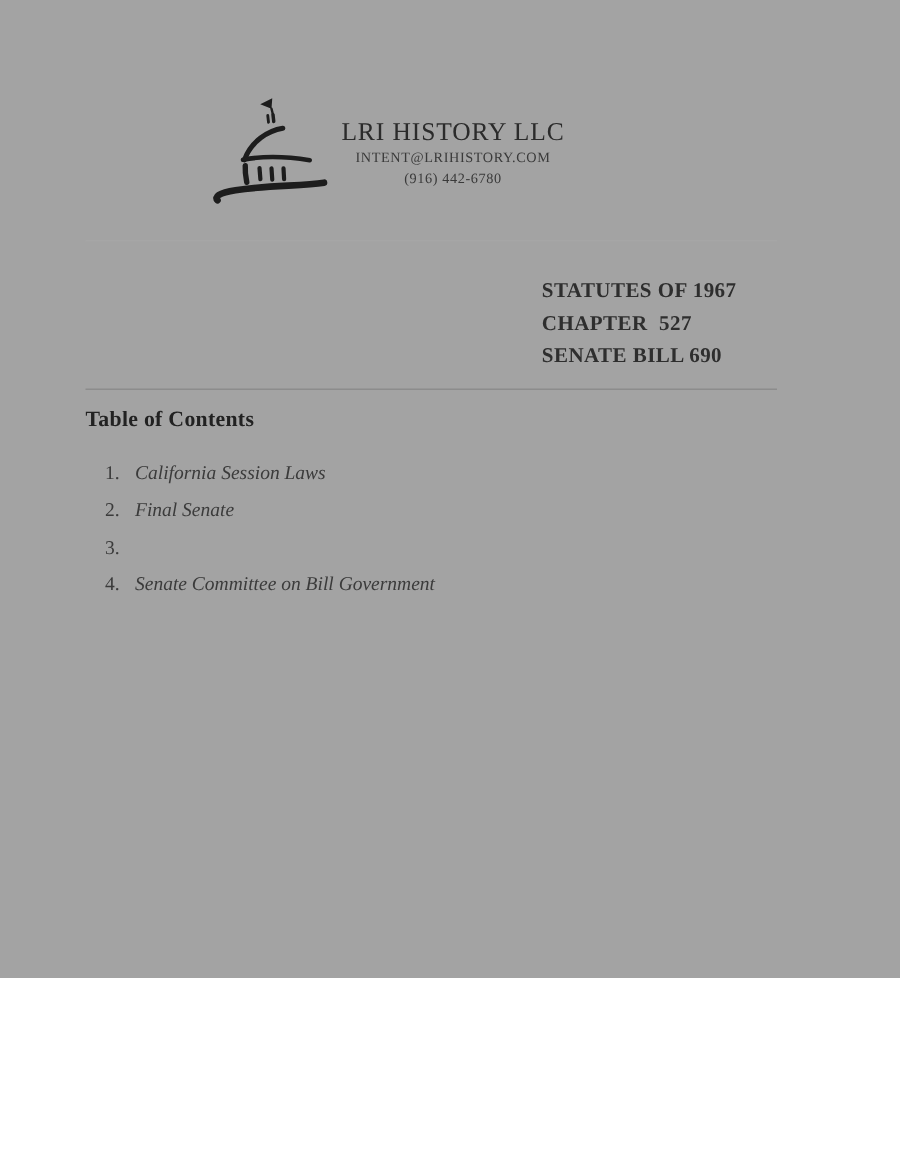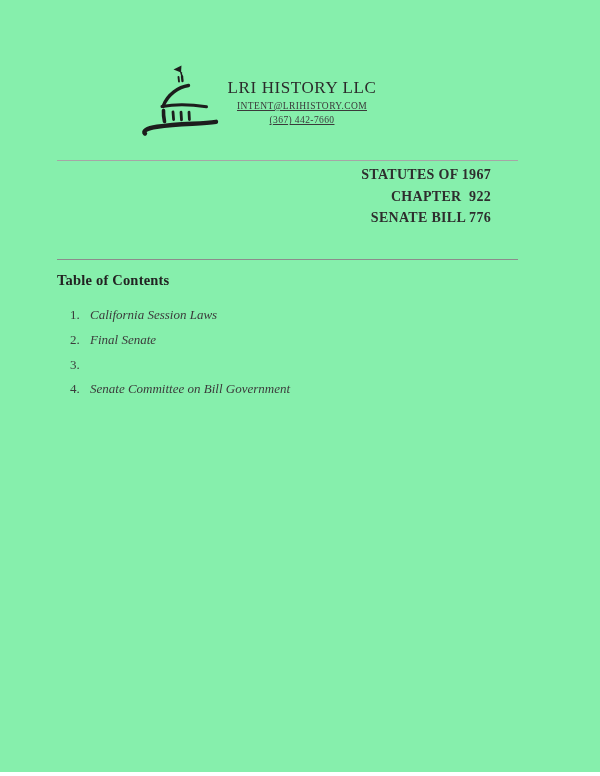--- a/index.html
+++ b/index.html
@@ -3,22 +3,22 @@
 <meta charset="utf-8">
 <style>
   html, body {
     margin: 0;
     padding: 0;
     background: #ffffff;
   }
   .page {
     position: relative;
     width: 600px;
-    height: 772px;
-    background: #86efac;
+    height: 652px;
+    background: #a3a3a3;
     overflow: hidden;
     font-family: "Liberation Serif", serif;
     color: #2b2b2b;
   }
   .logo {
     position: absolute;
     left: 138px;
     top: 58px;
     width: 85px;
     height: 85px;
@@ -36,35 +36,33 @@
     letter-spacing: 0.6px;
     color: #2b2b2b;
     white-space: nowrap;
   }
   .contact {
     font-size: 9.5px;
     line-height: 14.2px;
     letter-spacing: 0.4px;
     color: #3a3a3a;
     white-space: nowrap;
-    text-decoration: underline;
   }
   .rule {
     position: absolute;
     left: 57px;
     width: 461px;
     height: 1.4px;
   }
   .rule-1 { top: 160px; background: #a6a6a6; }
   .rule-2 { top: 259px; background: #8c8c8c; }
   .reference {
     position: absolute;
     right: 109px;
-    top: 164px;
-    text-align: right;
+    top: 184px;
   }
   .ref-line {
     font-weight: bold;
     font-size: 14px;
     line-height: 21.7px;
     letter-spacing: 0.3px;
     color: #2e2e2e;
     white-space: pre;
   }
   .toc-heading {
@@ -121,29 +119,29 @@
       <path d="M43,54.2 L43.5,61.8" stroke-width="2.8"></path>
       <path d="M51,54.2 L51.4,61.5" stroke-width="2.8"></path>
 
       <path d="M7,75.5 C4.8,73.5 7.5,70.5 19,68.8 C43,65.3 63,66.2 78,63.8" stroke-width="4.4"></path>
     </g>
   </svg>
 
   <div class="letterhead-text">
     <div class="company">LRI HISTORY LLC</div>
     <div class="contact">INTENT@LRIHISTORY.COM</div>
-    <div class="contact">(367) 442-7660</div>
+    <div class="contact">(916) 442-6780</div>
   </div>
 
   <div class="rule rule-1"></div>
 
   <div class="reference">
     <div class="ref-line">STATUTES OF 1967</div>
-    <div class="ref-line">CHAPTER  922</div>
-    <div class="ref-line">SENATE BILL 776</div>
+    <div class="ref-line">CHAPTER  527</div>
+    <div class="ref-line">SENATE BILL 690</div>
   </div>
 
   <div class="rule rule-2"></div>
 
   <div class="toc-heading">Table of Contents</div>
 
   <div class="toc-list">
     <div class="toc-item">
       <span class="toc-num">1.</span>
       <span class="toc-label">California Session Laws</span>

